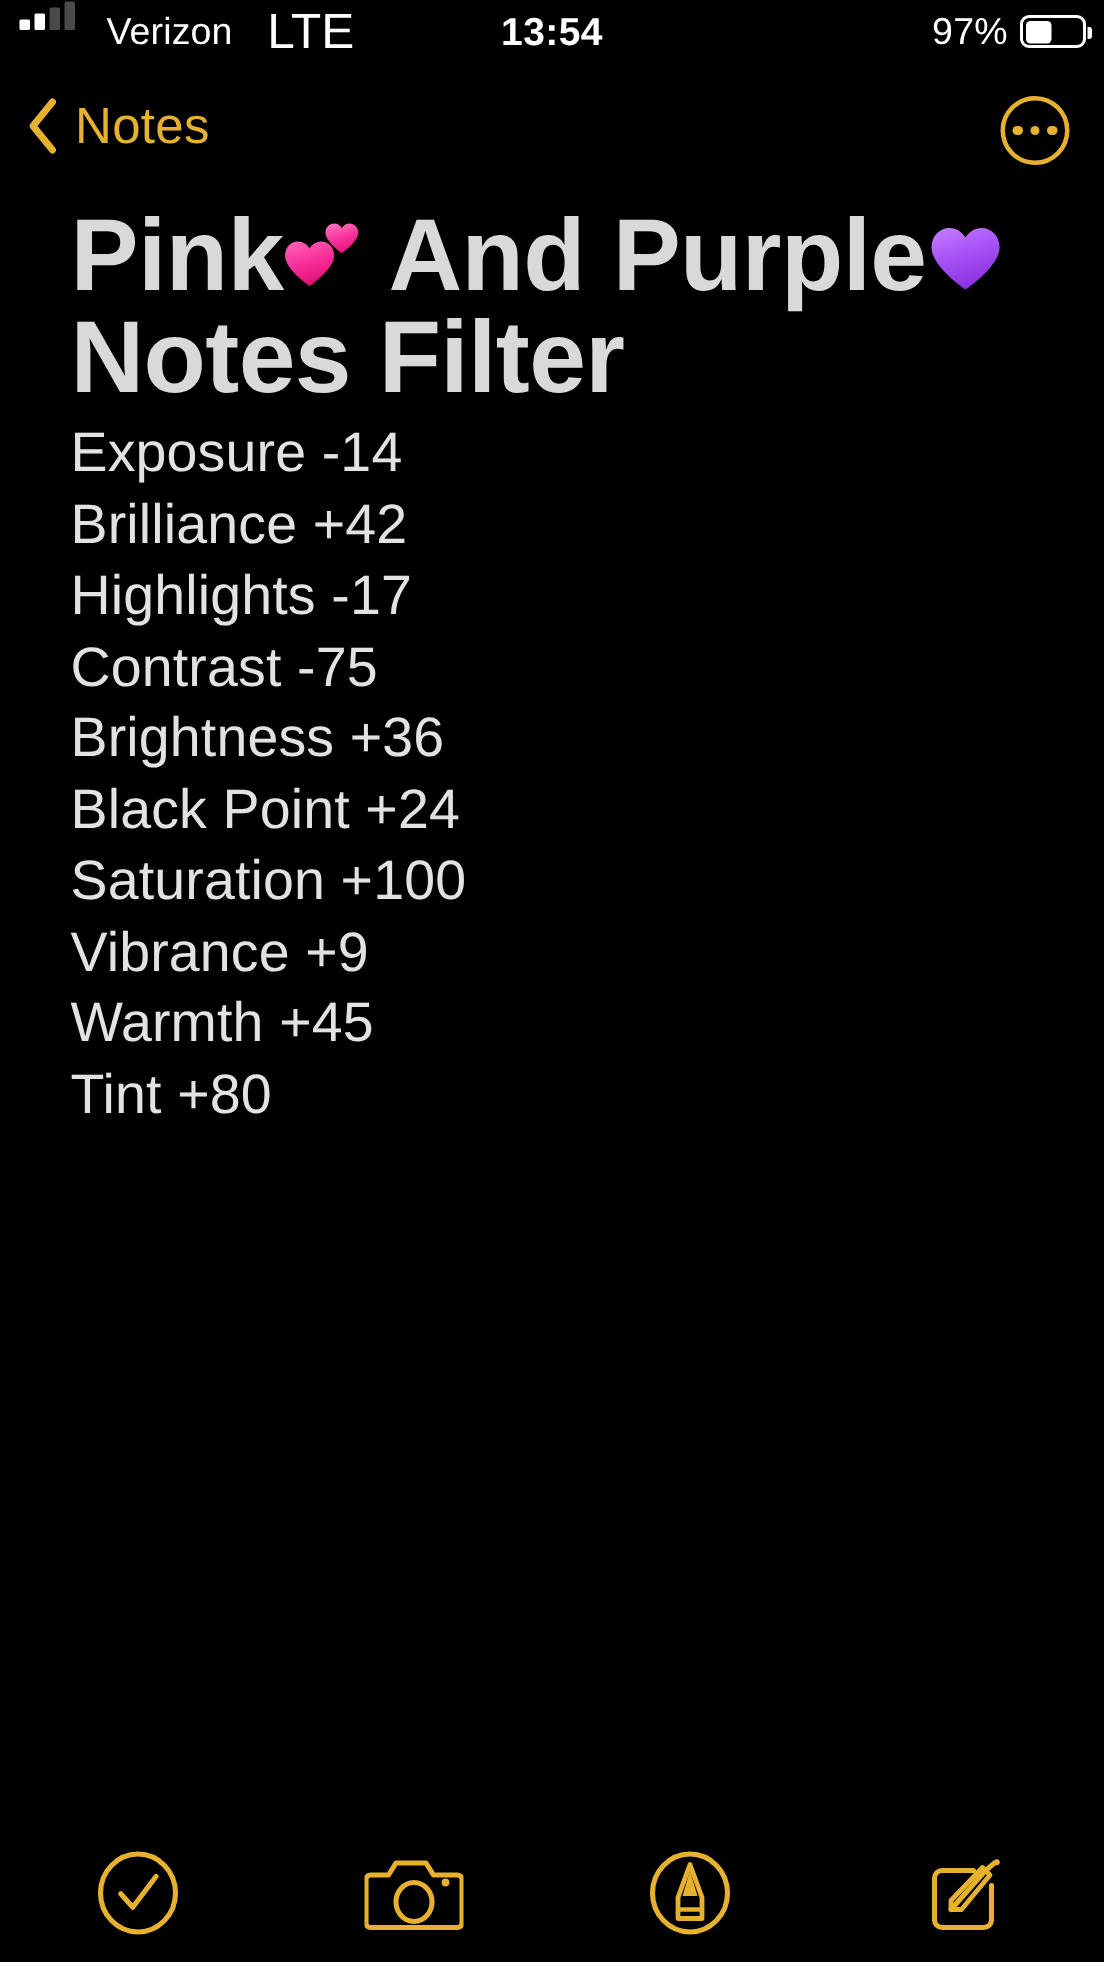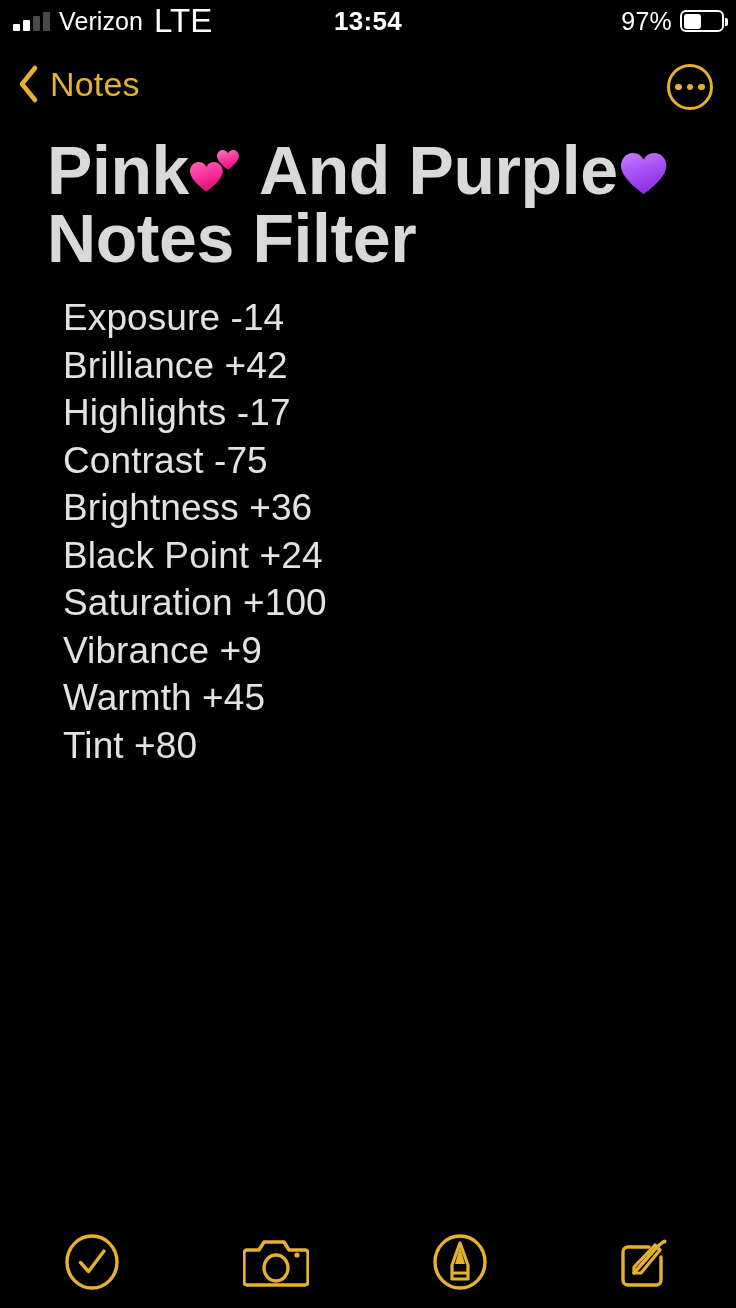--- a/index.html
+++ b/index.html
@@ -32,22 +32,22 @@
     display: flex;
     align-items: center;
     color: #ffffff;
   }
   .status-left {
     position: absolute;
     left: 13px;
     top: 0;
     height: 42px;
     display: flex;
-    align-items: center;
-    gap: 9px;
+    align-items: flex-start;
+    gap: 21px;
   }
   .signal-bars {
     display: flex;
     align-items: flex-end;
     gap: 3px;
     height: 20px;
     padding-bottom: 1px;
   }
   .signal-bars i {
     display: block;
@@ -197,21 +197,21 @@
   }
   .heart {
     display: inline-block;
     vertical-align: -4px;
     position: relative;
     width: 54px;
     height: 50px;
   }
   .heart svg { display: block; }
   .note-lines {
-    margin: 16px;
+    margin: 0;
     padding: 6px 0 0 0;
     list-style: none;
   }
   .note-line {
     padding: 0 0 0 47px;
     font-size: 37px;
     line-height: 47.5px;
     color: #E2E2E2;
     letter-spacing: 0.1px;
     white-space: pre;

